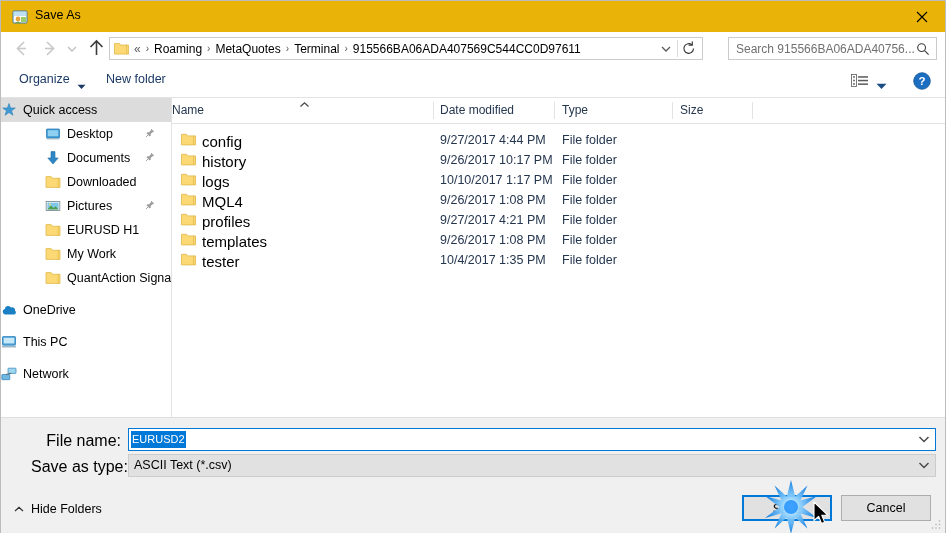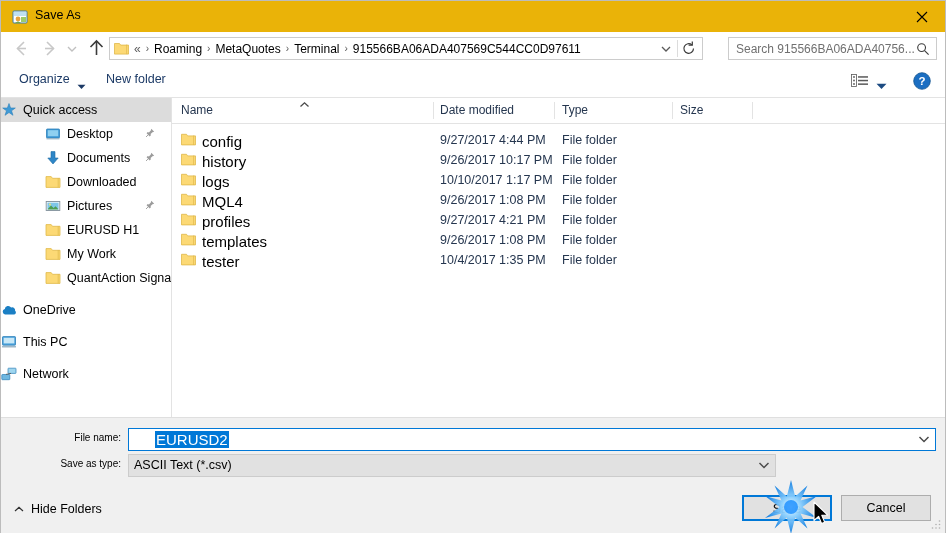--- a/index.html
+++ b/index.html
@@ -252,21 +252,21 @@
   
   #bottom {
     position: absolute;
     left: 0; top: 416px;
     width: 944px; height: 115px;
     background: #f0f0f0;
     border-top: 1px solid #dfdfdf;
   }
   .form-label {
     position: absolute;
-    font-size: 10px;
+    font-size: 16px;
     color: #000000;
     text-align: right;
     white-space: nowrap;
   }
   #lbl-filename { left: 30px; top: 14px; width: 90px; }
   #lbl-filetype { left: 30px; top: 40px; width: 90px; }
 
   #filename-field {
     position: absolute;
     left: 127px; top: 10px;
@@ -274,30 +274,29 @@
     box-sizing: border-box;
     border: 1px solid #0078d7;
     background: #ffffff;
   }
   #filename-sel {
     position: absolute;
     left: 2px; top: 2px;
     height: 17px;
     background: #0078d7;
     color: #ffffff;
-    font-size: 15px;
+    font-size: 11px;
     line-height: 17px;
     padding: 0 1px;
     white-space: nowrap;
-    margin-left: 24px;
   }
   #filetype-field {
     position: absolute;
     left: 127px; top: 36px;
-    width: 648px; height: 23px;
+    width: 808px; height: 23px;
     box-sizing: border-box;
     border: 1px solid #cccccc;
     background: #e1e1e1;
     padding-left: 12px;
   }
   #filetype-text {
     position: absolute;
     left: 5px; top: 3px;
     font-size: 12.5px;
     color: #000000;
@@ -621,21 +620,21 @@
   </div>
 
   <div id="filelist">
 
     <div id="col-header">
       <span id="sort-arrow">
         <svg width="11" height="8" viewBox="0 0 11 8">
             <path d="M1.5 5.5 L5.5 1.8 L9.5 5.5" stroke="#4a4a4a" stroke-width="1.3" fill="none"></path>
           </svg>
       </span>
-      <span class="col-h" style="left:9px;">Name</span>
+      <span class="col-h" style="left:0;">Name</span>
       <div class="col-div" style="left:261px;"></div>
       <span class="col-h" style="left:268px;">Date modified</span>
       <div class="col-div" style="left:382px;"></div>
       <span class="col-h" style="left:390px;">Type</span>
       <div class="col-div" style="left:500px;"></div>
       <span class="col-h" style="left:508px;">Size</span>
       <div class="col-div" style="left:580px;"></div>
     </div>
 
     <div style="height:6px;"></div>

